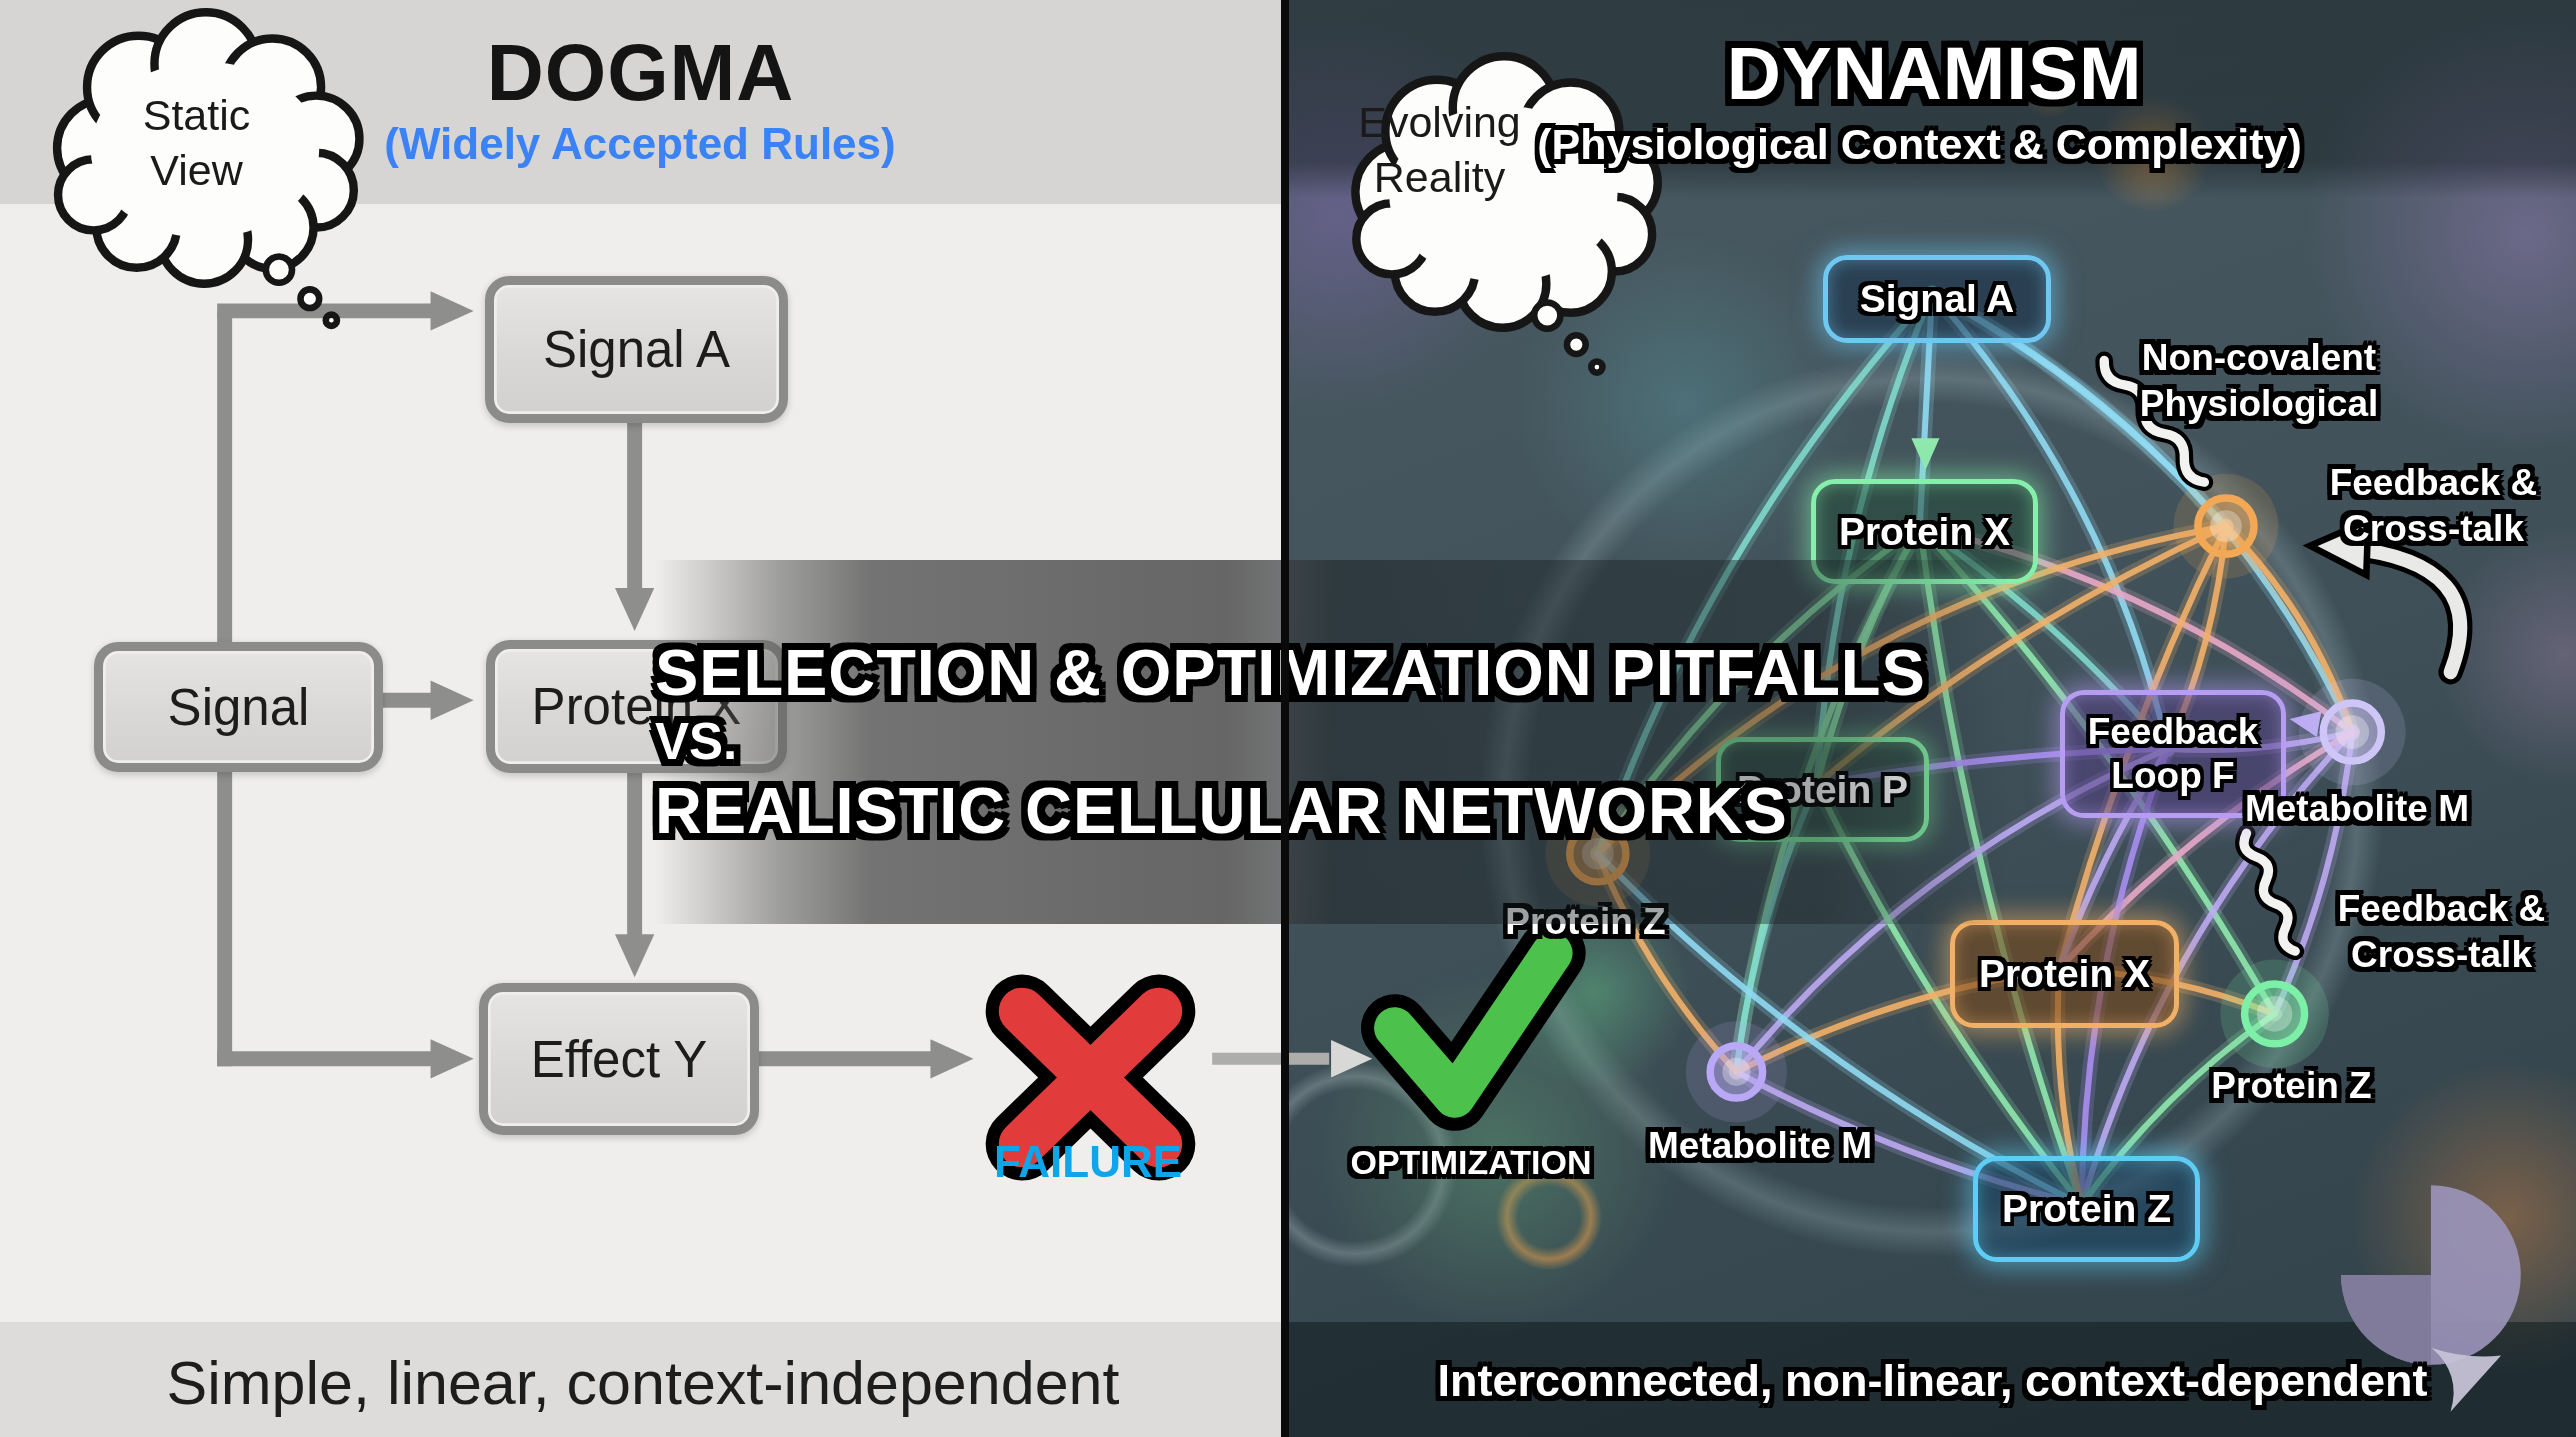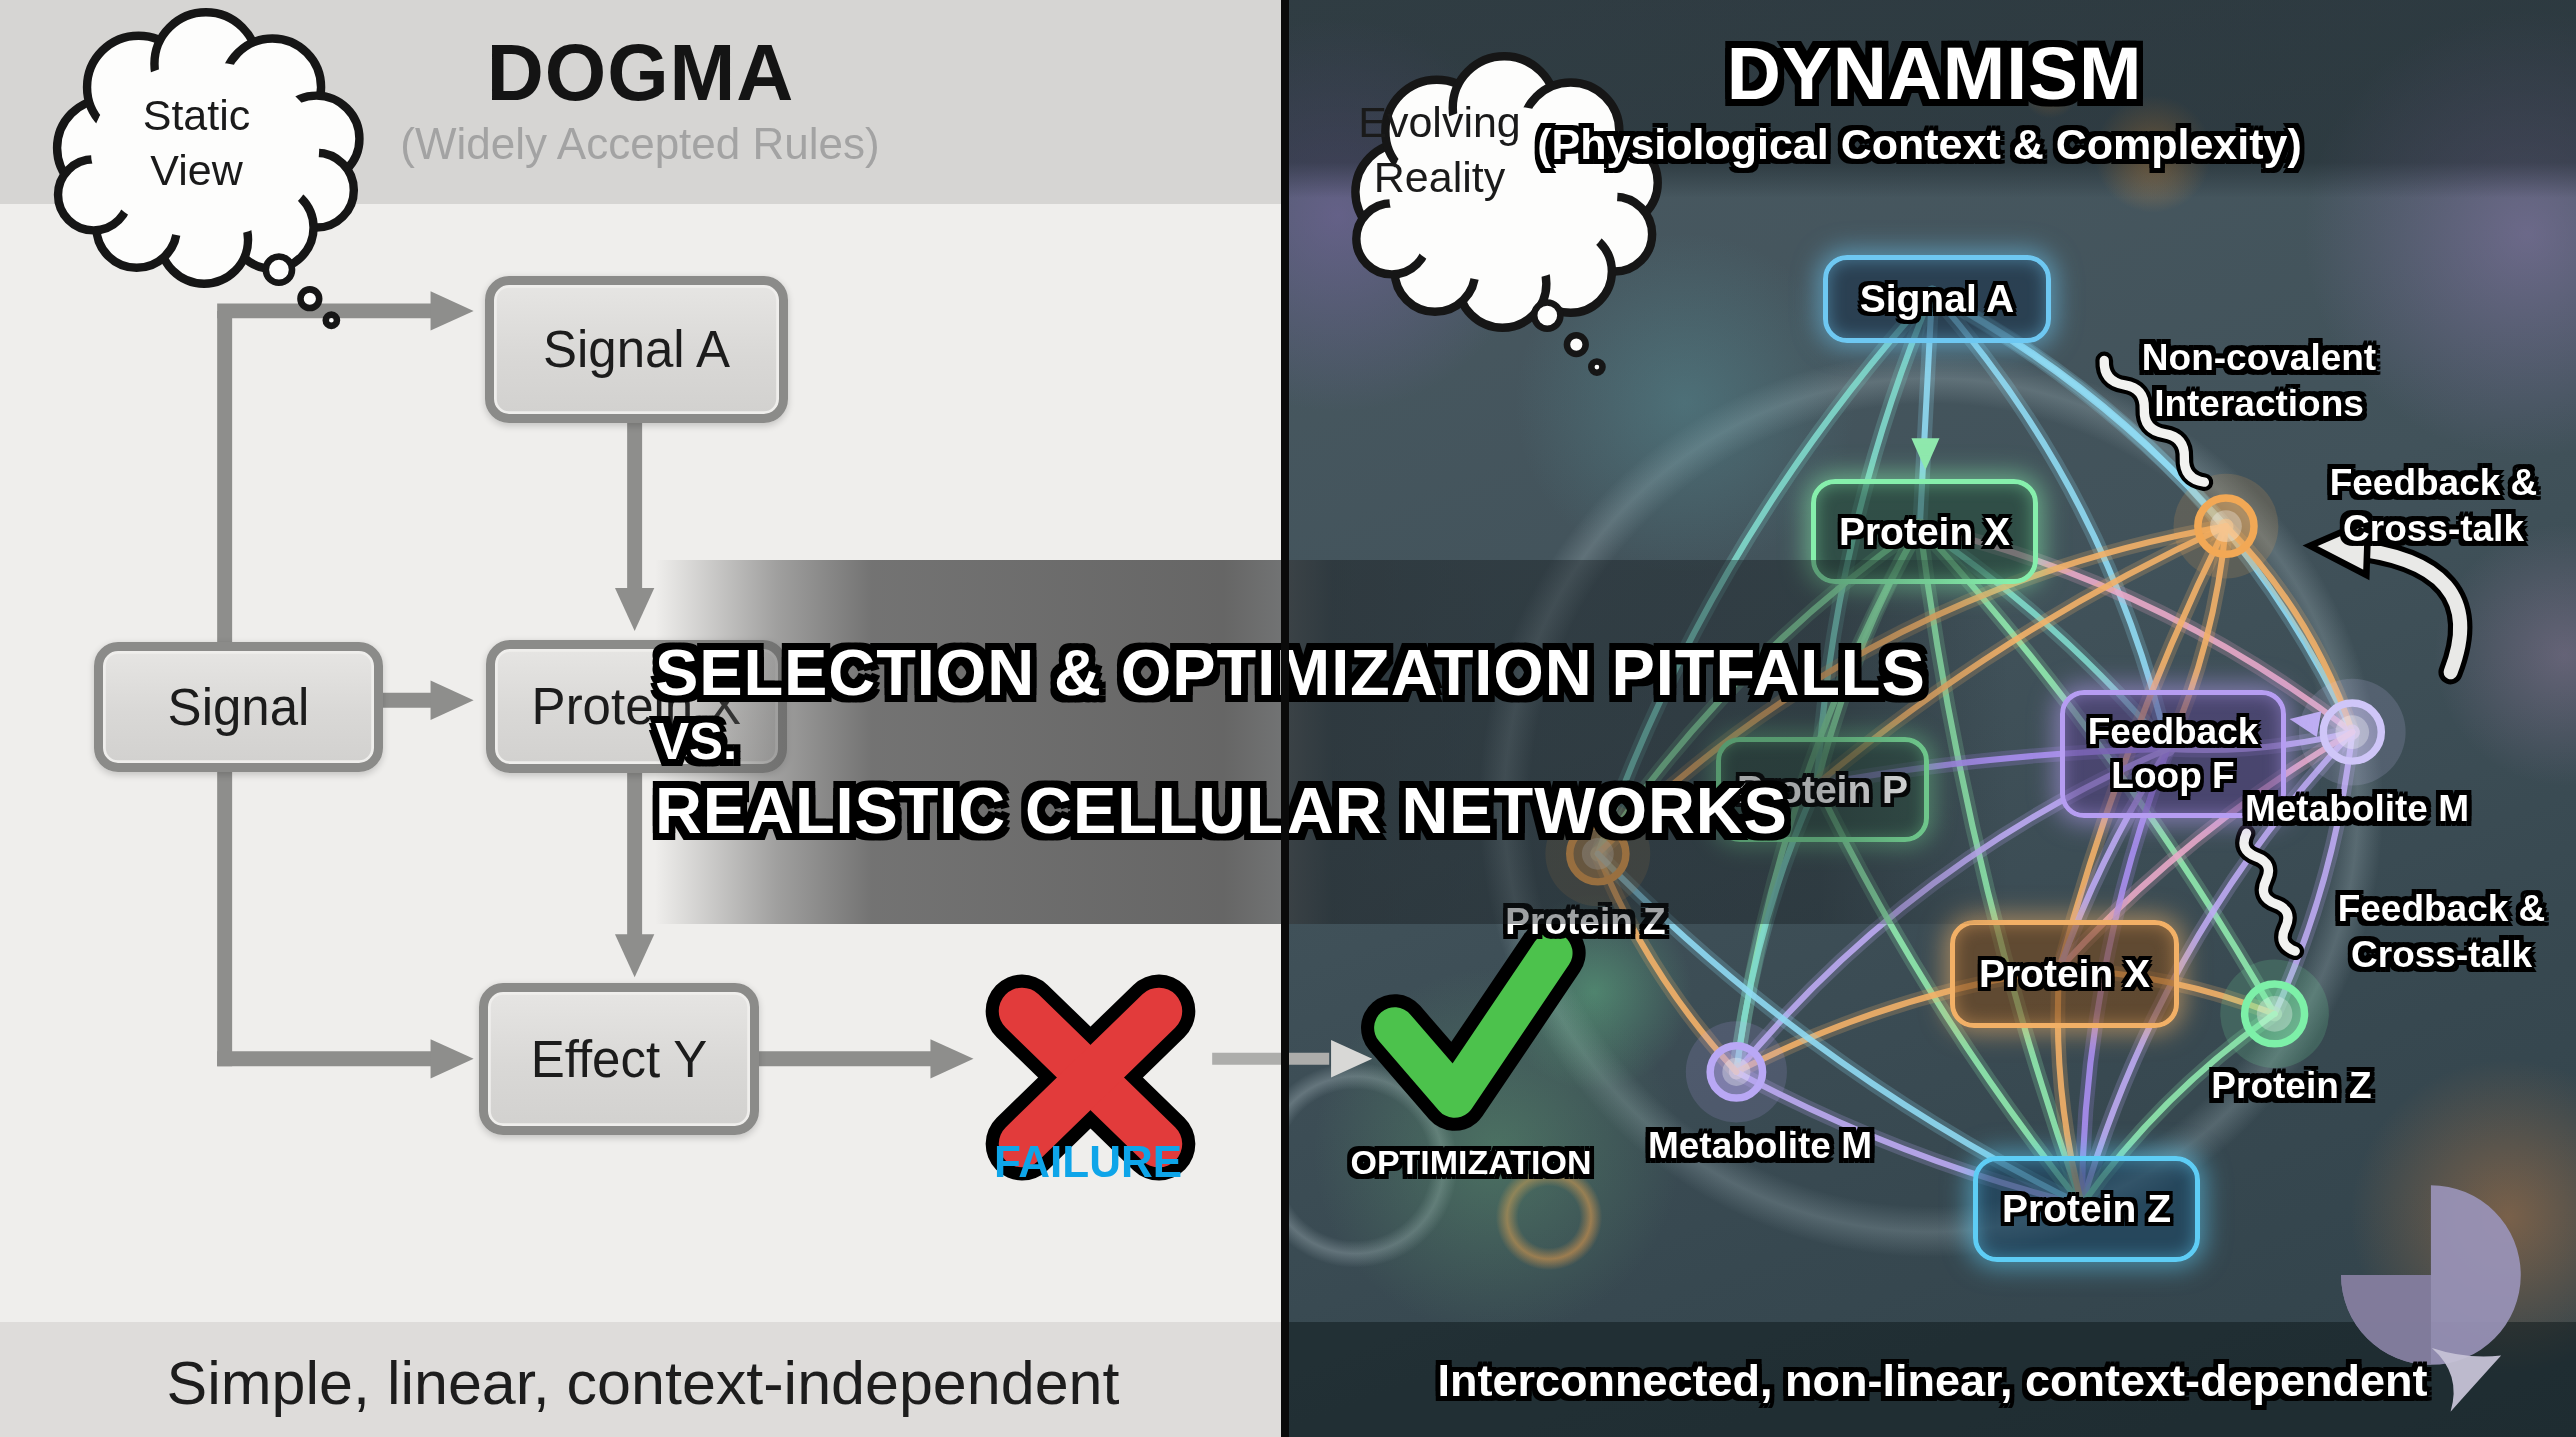--- a/index.html
+++ b/index.html
@@ -34,21 +34,21 @@
   .abs{position:absolute;}
   .ctr{display:flex;align-items:center;justify-content:center;text-align:center;}
   .olw{color:#fff;text-shadow:
     -4.7px -4.7px 0 #000,4.7px -4.7px 0 #000,-4.7px 4.7px 0 #000,4.7px 4.7px 0 #000,
     -4.7px 0 0 #000,4.7px 0 0 #000,0 -4.7px 0 #000,0 4.7px 0 #000,-2.8px 2.8px 0 #000,2.8px -2.8px 0 #000;}
   .olw-b{color:#fff;text-shadow:
     -6.6px -6.6px 0 #000,6.6px -6.6px 0 #000,-6.6px 6.6px 0 #000,6.6px 6.6px 0 #000,
     -6.6px 0 0 #000,6.6px 0 0 #000,0 -6.6px 0 #000,0 6.6px 0 #000,-3.7px 3.7px 0 #000,3.7px -3.7px 0 #000;}
   
   #dogma-title{left:313px;top:28px;width:655px;height:89px;font-size:79px;font-weight:800;color:#141414;letter-spacing:0.9px;}
-  #dogma-subtitle{left:219px;top:114px;width:842px;height:60px;font-size:44px;font-weight:400;color:#a3a3a3;}
+  #dogma-subtitle{left:219px;top:114px;width:842px;height:60px;font-size:44px;font-weight:700;color:#3b82f6;}
   #dynamism-title{left:1607px;top:28px;width:655px;height:89px;font-size:75px;font-weight:800;letter-spacing:0.9px;z-index:6;}
   #dynamism-subtitle{left:1496px;top:114px;width:847px;height:60px;font-size:43px;font-weight:700;z-index:6;}
   
   .cloud-text{font-size:43px;color:#1a1a1a;line-height:1.28;z-index:3;}
   #static-view-text{left:84px;top:82px;width:225px;height:122px;}
   #evolving-reality-text{left:1327px;top:89px;width:225px;height:122px;}
   
   .flow-box{position:absolute;border:9.4px solid #8b8b89;border-radius:24px;
     background:linear-gradient(180deg,#e6e5e3 0%,#d9d8d6 55%,#d2d1cf 100%);
     box-shadow:0 2.8px 7.5px rgba(0,0,0,.18), inset 0 0 0 2.8px #efeeec;
@@ -313,21 +313,21 @@
   <div class="net-box" id="node-feedback-loop-f">
     <span class="lbl" style="display:block;width:187px;text-align:center;">Feedback Loop F</span>
   </div>
   <div class="net-box" id="node-protein-x-orange">
     <span class="lbl">Protein X</span>
   </div>
   <div class="net-box" id="node-protein-z-bottom">
     <span class="lbl">Protein Z</span>
   </div>
 
-  <div class="abs ctr annot olw" id="annot-non-covalent">Non-covalent Interactions</div>
+  <div class="abs ctr annot olw" id="annot-non-covalent">Non-covalent Physiological</div>
   <div class="abs ctr annot olw" id="annot-feedback-top">Feedback &amp; Cross-talk</div>
   <div class="abs ctr annot olw" id="annot-metabolite-right">Metabolite M</div>
   <div class="abs ctr annot olw" id="annot-feedback-bottom">Feedback &amp; Cross-talk</div>
   <div class="abs ctr annot olw" id="annot-protein-z-left">Protein Z</div>
   <div class="abs ctr annot olw" id="annot-protein-z-right">Protein Z</div>
   <div class="abs ctr annot olw" id="annot-metabolite-bottom">Metabolite M</div>
 
   <div class="abs" id="banner">
     <div class="banner-line1 olw-b">SELECTION &amp; OPTIMIZATION PITFALLS</div>
     <div class="banner-line2 olw-b">VS.</div>

